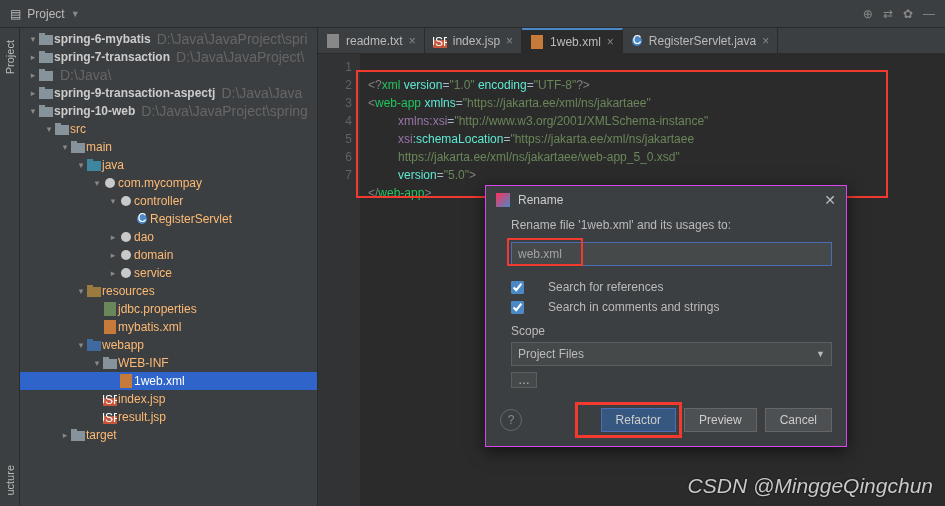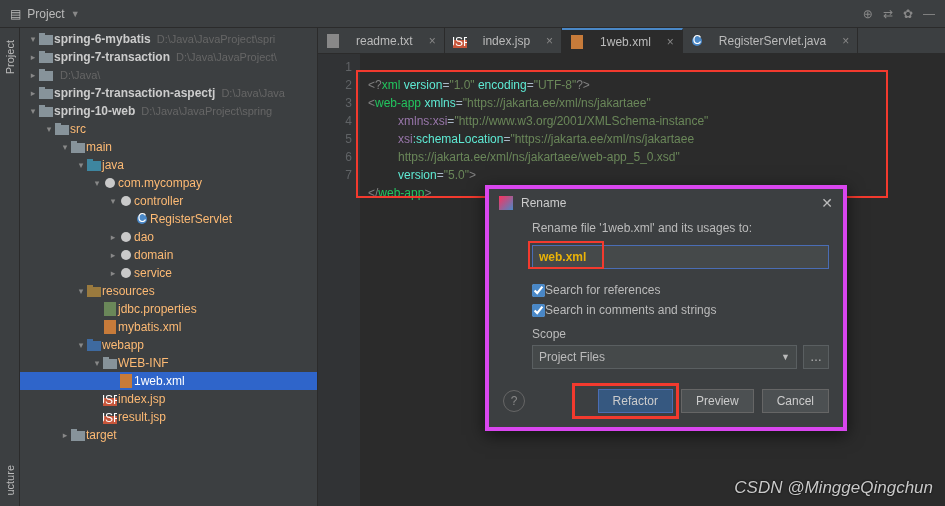--- a/index.html
+++ b/index.html
@@ -11,55 +11,55 @@
 .main { display: flex; height: calc(100% - 28px); }
 .sidebar-tab { width: 20px; background: #3c3f41; border-right: 1px solid #2b2b2b; display: flex; flex-direction: column; align-items: center; padding-top: 4px; gap: 4px; }
 .vtext { writing-mode: vertical-rl; transform: rotate(180deg); color: #bbb; padding: 8px 2px; font-size: 11px; }
 .vtext2 { writing-mode: vertical-rl; transform: rotate(180deg); color: #bbb; padding: 4px 2px; font-size: 11px; margin-top: auto; margin-bottom: 6px; }
 .tree { width: 298px; background: #3c3f41; border-right: 1px solid #2b2b2b; overflow: hidden; padding-top: 2px; }
 .node { display: flex; align-items: center; height: 18px; padding-right: 4px; white-space: nowrap; cursor: pointer; }
 .node .chev { width: 10px; color: #888; font-size: 9px; display: inline-block; text-align: center; }
 .node .ic { width: 16px; display: inline-flex; justify-content: center; align-items: center; }
 .node .lbl { color: #fdba74; }
 .node .lbl.b { font-weight: bold; color: #ccc; }
-.node .path { color: #666; margin-left: 6px; font-size: 11px; }
+.node .path { color: #666; margin-left: 6px; font-size: 14px; }
 .node.selected { background: #2f65ca; }
 .node.selected .lbl, .node.selected .chev { color: #fff; }
 .editor { flex: 1; display: flex; flex-direction: column; background: #2b2b2b; }
 .tabs { display: flex; height: 26px; background: #3c3f41; border-bottom: 1px solid #2b2b2b; }
-.tab { display: flex; align-items: center; padding: 0 8px; gap: 16px; color: #bbb; border-right: 1px solid #2b2b2b; cursor: pointer; }
+.tab { display: flex; align-items: center; padding: 0 8px; gap: 6px; color: #bbb; border-right: 1px solid #2b2b2b; cursor: pointer; }
 .tab.active { background: #2b2b2b; border-top: 2px solid #4a88c7; }
 .tab .x { color: #888; }
 .code-area { display: flex; flex: 1; font-family: Consolas, monospace; font-size: 13px; position: relative; }
 .gutter { width: 42px; background: #313335; color: #606366; text-align: right; padding: 4px 8px 0 0; line-height: 18px; }
 .code { padding: 4px 0 0 8px; line-height: 18px; white-space: pre; position: relative; }
 .c-pi{color:#808080}.c-tag{color:#22c55e}.c-attr{color:#5eead4}.c-ns{color:#9876aa}.c-str{color:#6a8759}
 .red-box1{position:absolute;border:2px solid #f33a2e;pointer-events:none}
-.dialog { position: absolute; left: 485px; top: 185px; width: 362px; background: #3c3f41; border: 4px solid #d946ef; box-shadow: 0 4px 16px rgba(0,0,0,0.6); }
+.dialog { position: absolute; left: 485px; top: 185px; width: 362px; background: #3c3f41; border: 1px solid #d946ef; box-shadow: 0 4px 16px rgba(0,0,0,0.6); }
 .dlg-title { display: flex; align-items: center; padding: 6px 10px; gap: 8px; }
 .dlg-title .t { color: #ccc; flex: 1; }
 .dlg-title .cx { color: #bbb; cursor: pointer; font-size: 14px; }
-.dlg-body { padding: 4px 14px 12px 10px; margin-left: 33px; }
+.dlg-body { padding: 4px 14px 12px 25px; }
 .dlg-desc { color: #bbb; margin-bottom: 10px; }
 .in-wrap { position: relative; margin-bottom: 14px; }
-.in-wrap input { width: 100%; background: #45494a; border: 1px solid #4a6db5; color: #eab308; padding: 4px 6px; font-weight: bold; }
+.in-wrap input { width: 100%; background: #45494a; border: 1px solid #4a6db5; color: #a3a3a3; padding: 4px 6px; }
 .in-wrap .rbox { position: absolute; left: -4px; top: -4px; width: 76px; height: 28px; border: 2px solid #f33a2e; pointer-events: none; }
-.chk { display: flex; align-items: center; gap: 0; color: #bbb; margin-bottom: 6px; }
+.chk { display: flex; align-items: center; gap: 24px; color: #bbb; margin-bottom: 6px; }
 .chk input { accent-color: #4a88c7; }
 .scope-lbl { color: #bbb; margin-top: 10px; margin-bottom: 4px; }
-.scope-row { display: flex; gap: 6px; }
+.scope-row { display: flex; gap: 6px; flex-direction: column; }
 .scope-sel { flex: 1; background: #45494a; border: 1px solid #5a5f61; color: #bbb; padding: 4px 6px; display: flex; justify-content: space-between; align-items: center; cursor: pointer; }
 .scope-btn { width: 26px; background: #45494a; border: 1px solid #5a5f61; color: #bbb; display: flex; align-items: center; justify-content: center; cursor: pointer; }
 .dlg-foot { display: flex; align-items: center; padding: 8px 14px 14px 14px; gap: 8px; }
 .help { width: 22px; height: 22px; border: 1px solid #666; border-radius: 50%; color: #888; display: flex; align-items: center; justify-content: center; cursor: pointer; }
 .btn { padding: 4px 14px; background: #4c5052; border: 1px solid #666; color: #ccc; cursor: pointer; }
 .btn.primary { background: #365880; border-color: #4a6db5; }
 .refactor-box { position: relative; padding-left: 20px; }
 .refactor-box::after { content: ""; position: absolute; left: -6px; top: -6px; right: -6px; bottom: -6px; border: 3px solid #f33a2e; pointer-events: none; }
-.watermark { position: absolute; right: 12px; bottom: 8px; color: #c9c9c9; font-size: 17px; font-style: italic; text-shadow: 0 0 2px #000; }
+.watermark { position: absolute; right: 12px; bottom: 8px; color: #c9c9c9; font-size: 21px; font-style: italic; text-shadow: 0 0 2px #000; }
 svg { display: block; }
 </style>
 </head>
 <body>
 
 <div class="toolbar">
   <div class="tool-project">
     <span>▤</span>
     <span>Project</span>
     <span style="font-size:9px;color:#888">▼</span>
@@ -112,21 +112,21 @@
         <span class="path">D:\Java\</span>
       </div>
       <div class="node" style="padding-left: 8px;">
         <span class="chev">▸</span>
         <span class="ic">
           <svg width="14" height="12">
             <rect width="14" height="10" y="2" fill="#87939a"></rect>
             <rect width="6" height="3" fill="#87939a"></rect>
           </svg>
         </span>
-        <span class="lbl b">spring-7-transaction-aspectj</span>
+        <span class="lbl b">spring-9-transaction-aspectj</span>
         <span class="path">D:\Java\Java</span>
       </div>
       <div class="node" style="padding-left: 8px;">
         <span class="chev">▾</span>
         <span class="ic">
           <svg width="14" height="12">
             <rect width="14" height="10" y="2" fill="#87939a"></rect>
             <rect width="6" height="3" fill="#87939a"></rect>
           </svg>
         </span>

